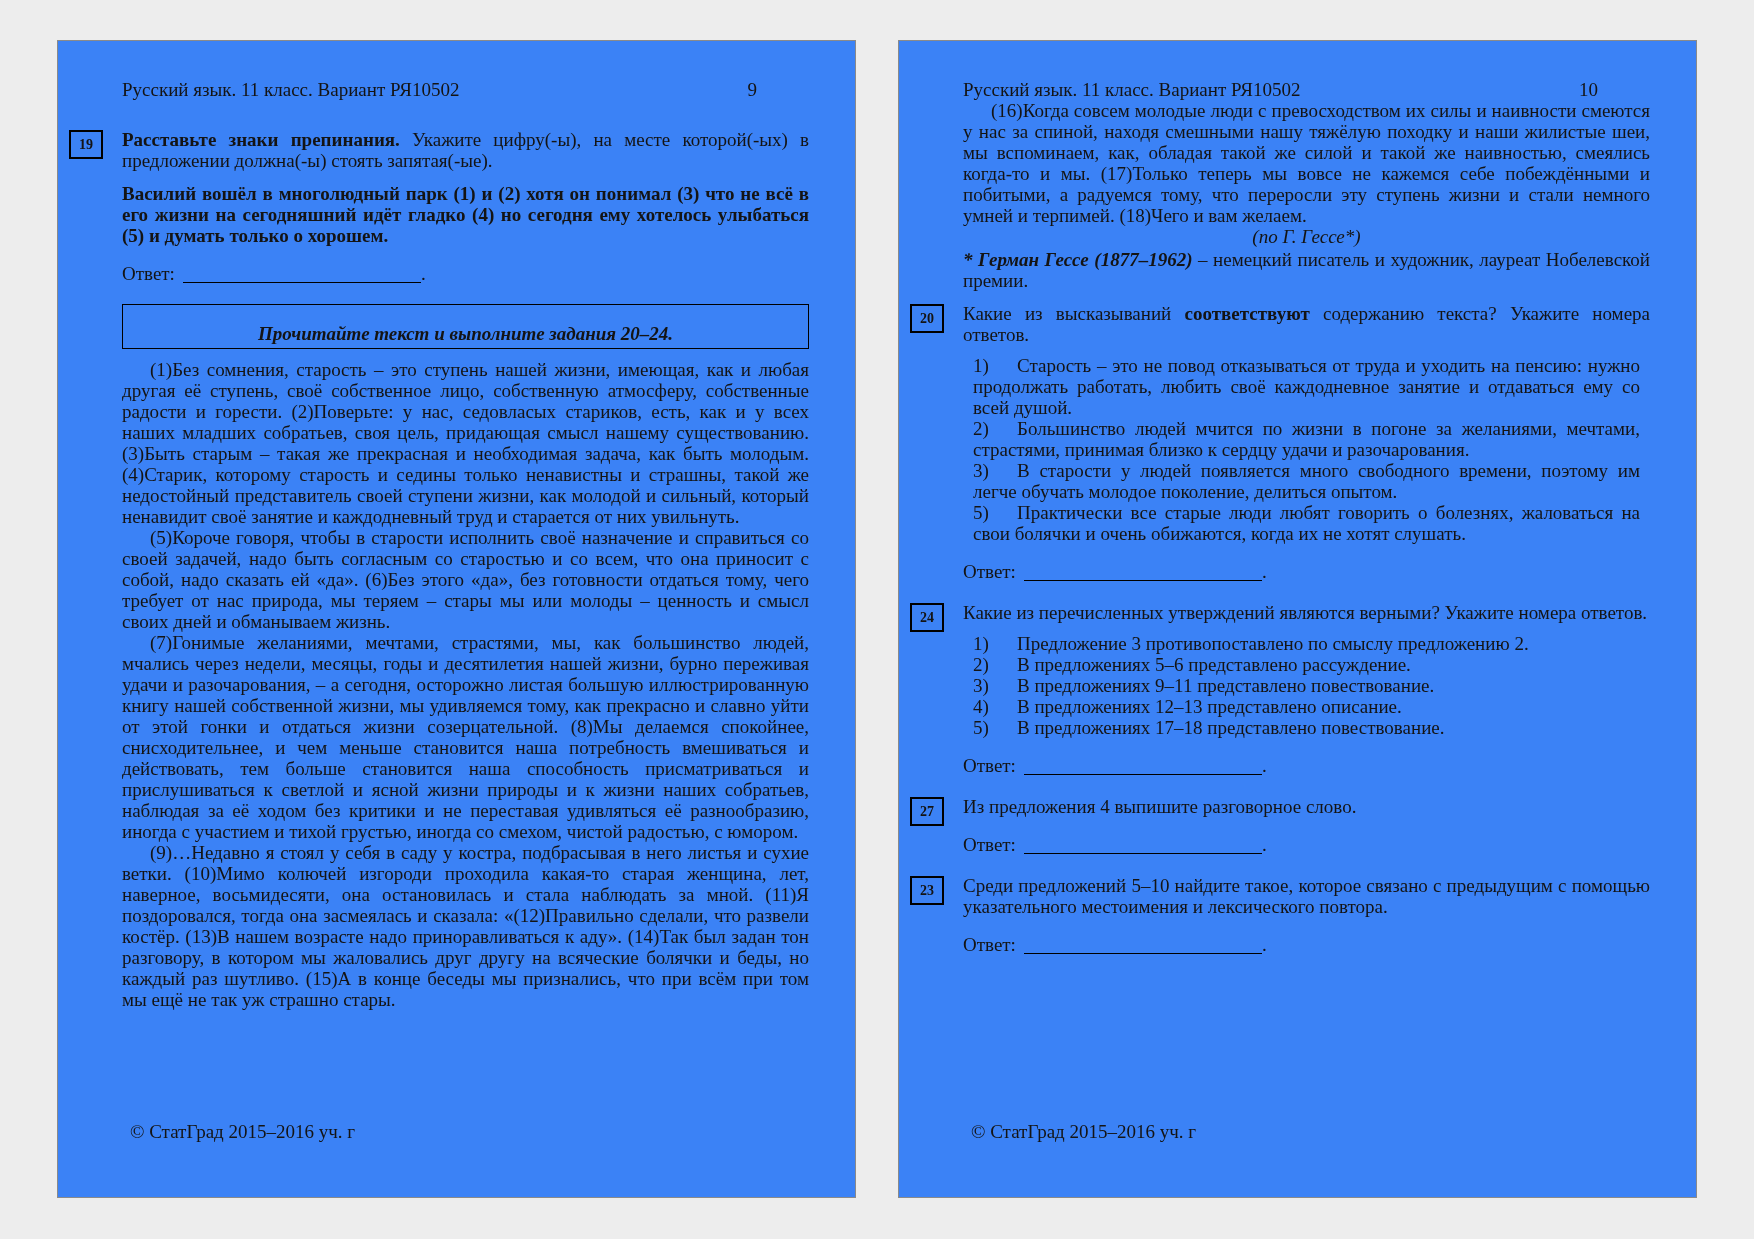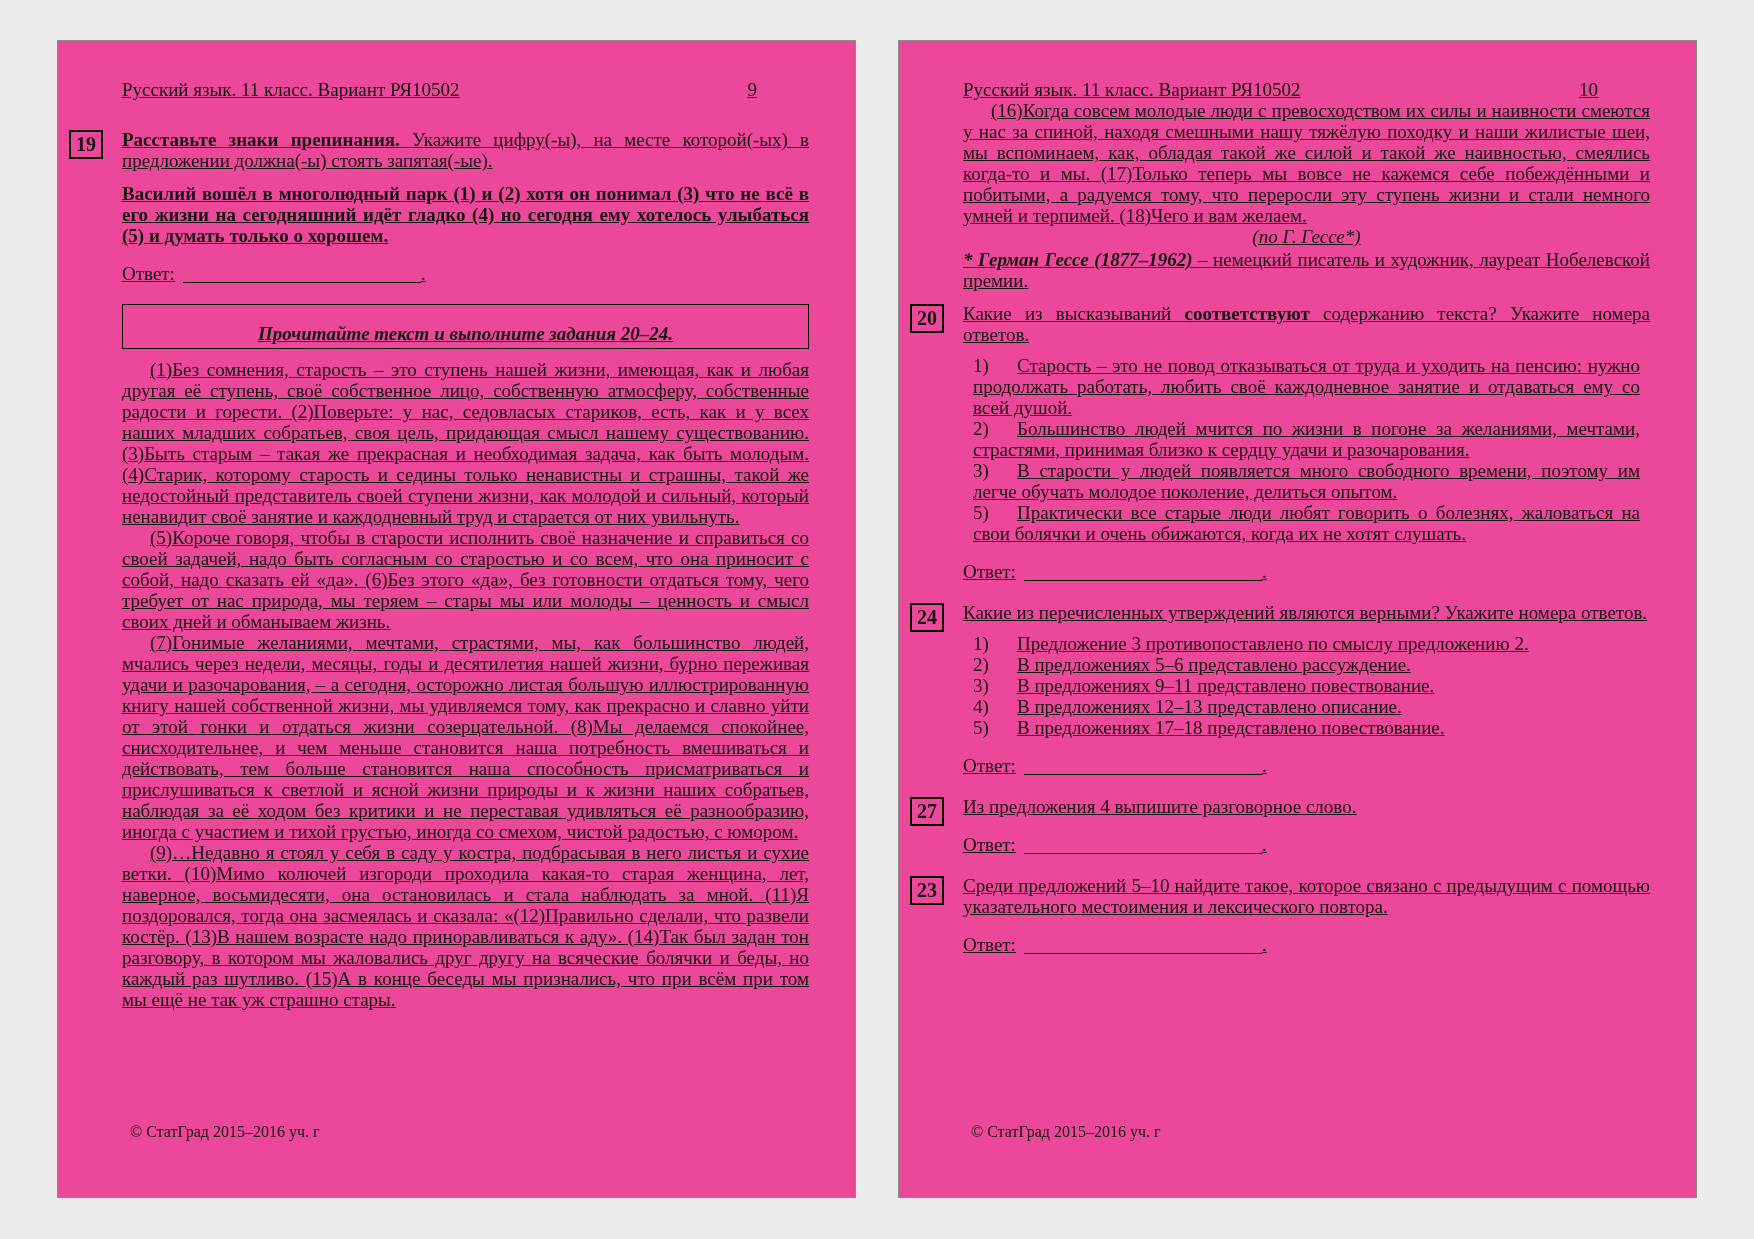--- a/index.html
+++ b/index.html
@@ -14,42 +14,41 @@
     width:1754px;
     display:flex;
     justify-content:center;
     gap:42px;
     padding:40px 0 41px;
   }
   .page {
     position:relative;
     width:799px;
     height:1158px;
-    background:#ec4899;
+    background:#3b82f6;
     border:1px solid #8a8a8a;
     padding:38px 46px 0 64px;
     font-size:19px;
     line-height:21px;
-    text-decoration:underline;
   }
   .pagehead {
     display:flex;
     justify-content:space-between;
     margin-bottom:29px;
   }
   .pagehead.tight { margin-bottom:0; }
   .pagenum { margin-right:52px; }
   .task { position:relative; margin:0 0 6px; }
   .tasknum {
     position:absolute;
     left:-53px; top:1px;
     width:34px; height:29px;
     border:2px solid #000;
     font-weight:bold;
-    font-size:20px;
+    font-size:14px;
     line-height:25px;
     text-align:center;
   }
   .lead { margin:0; text-align:justify; }
   .sentence { margin:12px 0 0; font-weight:bold; text-align:justify; }
   .answer { margin:17px 0 20px; white-space:nowrap; }
   .ansline {
     display:inline-block;
     width:238px;
     border-bottom:1px solid #000;
@@ -69,21 +68,21 @@
   .attr { margin:0; text-align:center; font-style:italic; }
   .footnote { margin:2px 0 12px; text-align:justify; }
   .bi { font-style:italic; font-weight:bold; }
   .qlist { margin:10px; }
   .opt { text-align:justify; margin:0; }
   .optn { display:inline-block; width:44px; }
   .pagefoot {
     position:absolute;
     left:72px;
     bottom:55px;
-    font-size:16px;
+    font-size:19px;
   }
 </style>
 </head>
 <body>
 
 <div class="spread">
 
   <div class="page">
     <div class="pagehead">
       <span>Русский язык. 11 класс. Вариант РЯ10502</span>

